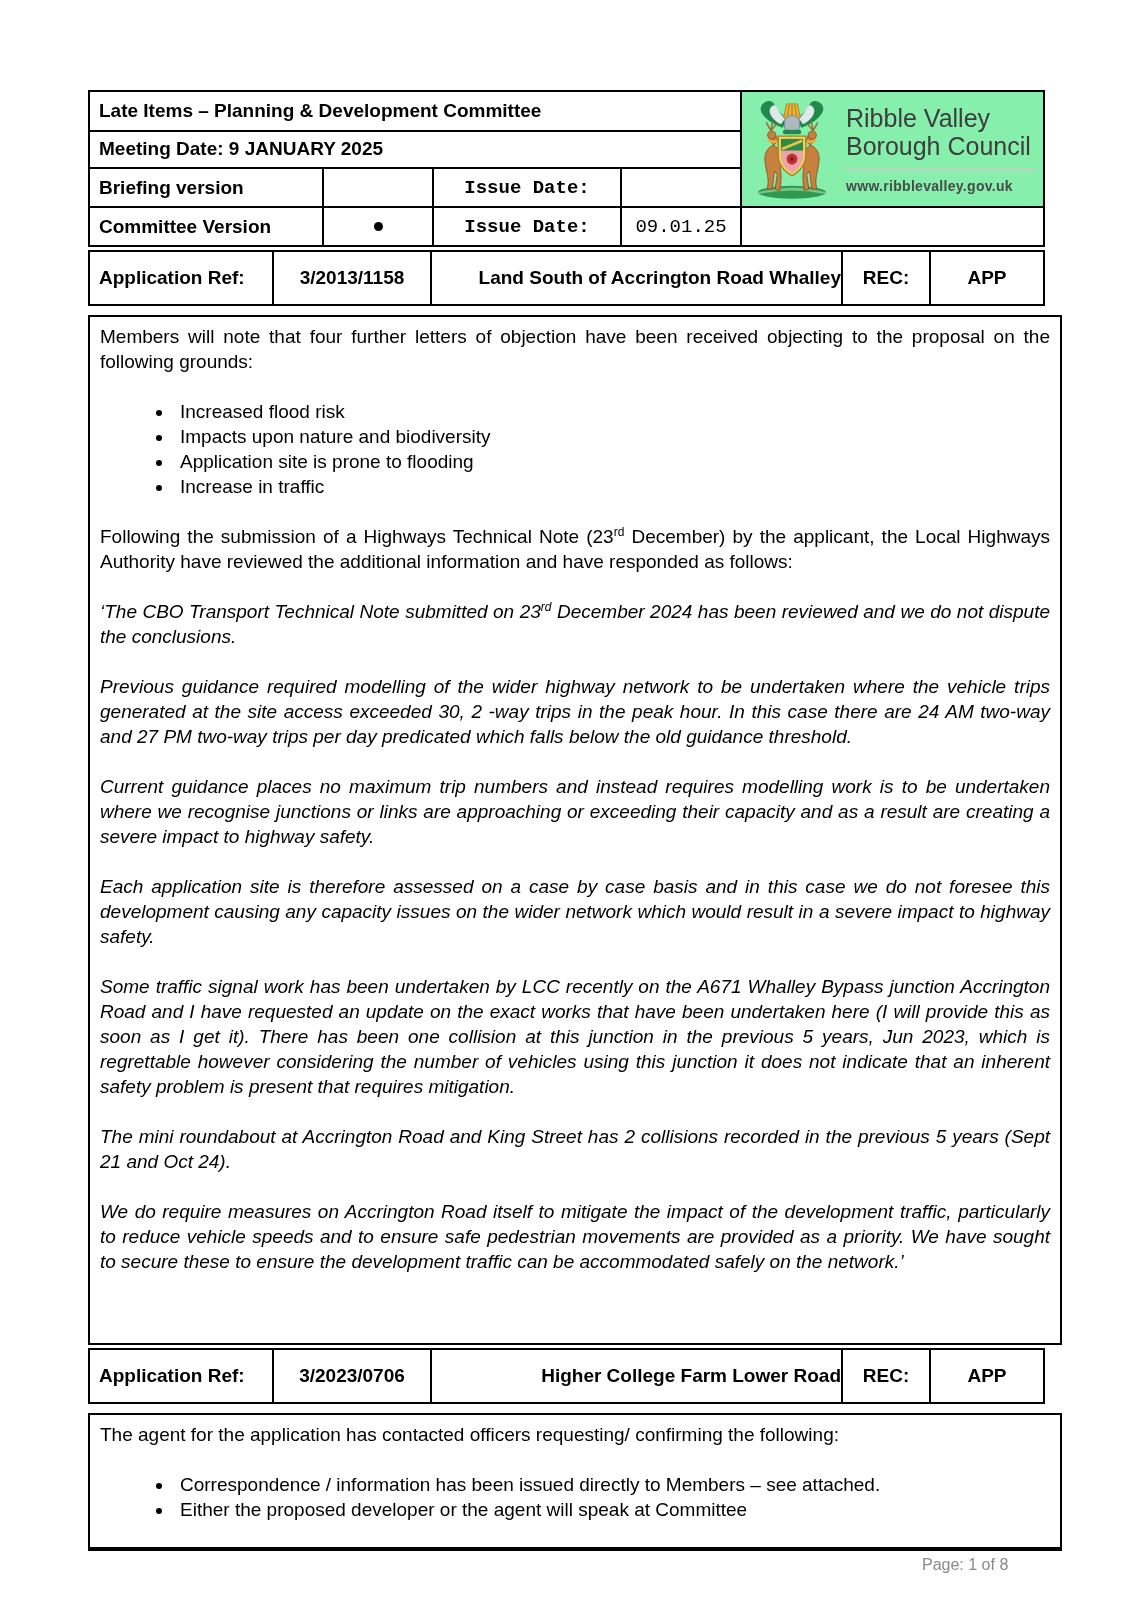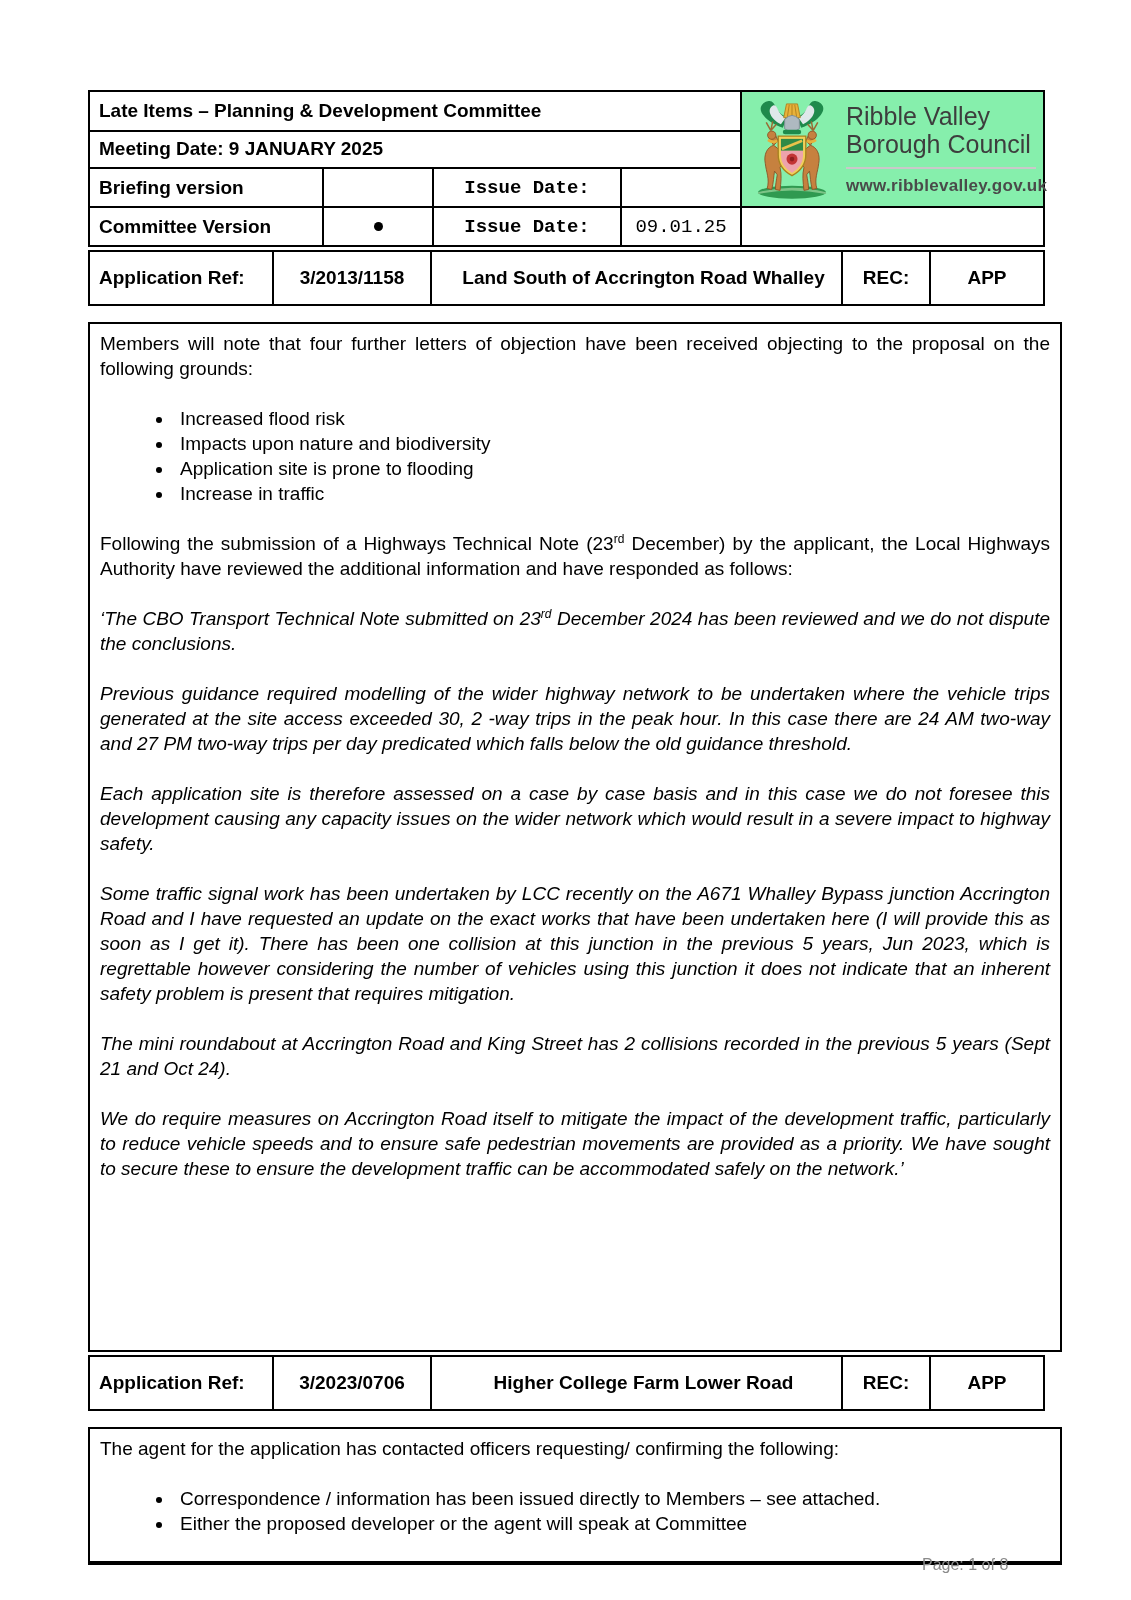--- a/index.html
+++ b/index.html
@@ -18,29 +18,29 @@
   .hdr-table .reg{font-weight:normal;}
   .hdr-table tr.r1 td{height:37px;}
   .hdr-table tr.r2 td{height:35px;}
   .hdr-table tr.r3 td{height:36px;}
   .hdr-table tr.r4 td{height:37px;margin-left:16px;}
   .logo-cell{background:#86efac;}
   .logo-wrap{display:flex;align-items:center;gap:8px;padding:4px 2px 4px 4px;}
   .crest{width:92px;height:106px;flex:0 0 auto;}
   .org-name{font-size:25px;line-height:28px;color:#3d3d3d;font-weight:normal;}
   .logo-rule{height:2px;background:#c9c9c9;width:190px;margin:9px 0 7px;}
-  .logo-site{font-size:17px;color:#4a4a4a;letter-spacing:0.3px;}
+  .logo-site{font-size:14px;color:#4a4a4a;letter-spacing:0.3px;}
   .dot{display:inline-block;width:9px;height:9px;border-radius:50%;background:#000;vertical-align:middle;}
   
   .app-table{margin-top:3px;}
   .app-table td{font-weight:bold;height:52px;text-align:center;}
   .app-table .left{text-align:left;padding-left:9px;}
-  .app-table .site{text-align:center;padding-left:14px;}
+  .app-table .site{text-align:right;padding-left:14px;}
   
-  .box{border:2px solid #000;margin-top:16px;padding:7px 10px 0 10px;box-sizing:border-box;}
+  .box{border:2px solid #000;margin-top:9px;padding:7px 10px 0 10px;box-sizing:border-box;}
   .box1{min-height:1030px;}
   .box2{min-height:112px;border-bottom-width:4px;}
   .box p{margin:0 0 25px 0;font-size:19px;line-height:25px;text-align:justify;}
   .box p.quote{font-style:italic;}
   .box ul{margin:0 0 25px 0;padding-left:74px;}
   .box li{font-size:19px;line-height:25px;padding-left:6px;}
   sup{font-size:12px;line-height:0;vertical-align:super;}
   .footer{position:absolute;left:922px;top:1556px;font-size:16px;color:#8a8a8a;white-space:nowrap;}
 </style>
 </head>
@@ -150,20 +150,21 @@
     <p>Members will note that four further letters of objection have been received objecting to the proposal on the following grounds:</p>
     <ul>
       <li>Increased flood risk</li>
       <li>Impacts upon nature and biodiversity</li>
       <li>Application site is prone to flooding</li>
       <li>Increase in traffic</li>
     </ul>
     <p><span>Following the submission of a Highways Technical Note (23</span><sup>rd</sup><span> December) by the applicant, the Local Highways Authority have reviewed the additional information and have responded as follows:</span></p>
     <p class="quote"><span>‘The CBO Transport Technical Note submitted on 23</span><sup>rd</sup><span> December 2024 has been reviewed and we do not dispute the conclusions.</span></p>
     <p class="quote">Previous guidance required modelling of the wider highway network to be undertaken where the vehicle trips generated at the site access exceeded 30, 2 -way trips in the peak hour. In this case there are 24 AM two-way and 27 PM two-way trips per day predicated which falls below the old guidance threshold.</p>
+    <p class="quote">Current guidance places no maximum trip numbers and instead requires modelling work is to be undertaken where we recognise junctions or links are approaching or exceeding their capacity and as a result are creating a severe impact to highway safety.</p>
     <p class="quote">Each application site is therefore assessed on a case by case basis and in this case we do not foresee this development causing any capacity issues on the wider network which would result in a severe impact to highway safety.</p>
     <p class="quote">Some traffic signal work has been undertaken by LCC recently on the A671 Whalley Bypass junction Accrington Road and I have requested an update on the exact works that have been undertaken here (I will provide this as soon as I get it). There has been one collision at this junction in the previous 5 years, Jun 2023, which is regrettable however considering the number of vehicles using this junction it does not indicate that an inherent safety problem is present that requires mitigation.</p>
     <p class="quote">The mini roundabout at Accrington Road and King Street has 2 collisions recorded in the previous 5 years (Sept 21 and Oct 24).</p>
     <p class="quote">We do require measures on Accrington Road itself to mitigate the impact of the development traffic, particularly to reduce vehicle speeds and to ensure safe pedestrian movements are provided as a priority. We have sought to secure these to ensure the development traffic can be accommodated safely on the network.’</p>
   </div>
 
   <table class="app-table">
     <colgroup>
       <col style="width:184px">
         <col style="width:158px">

